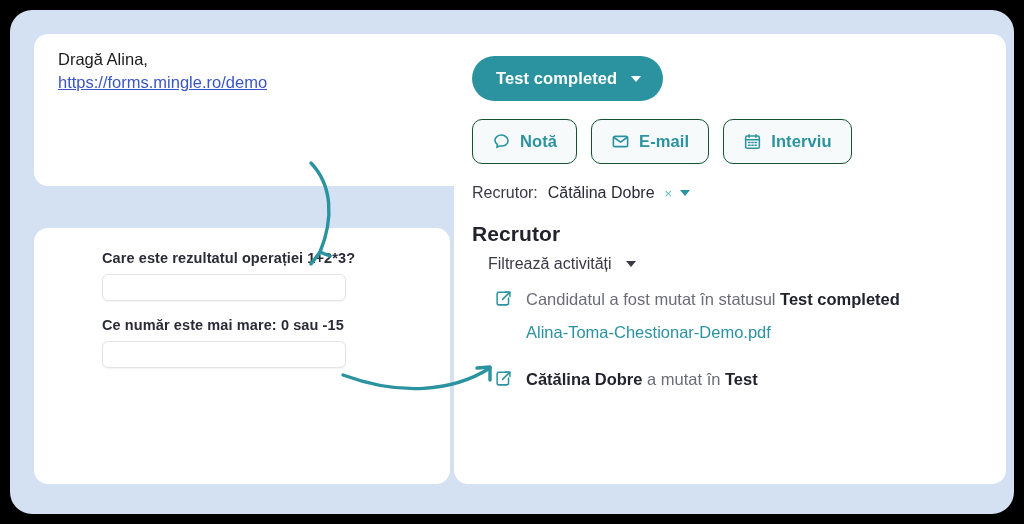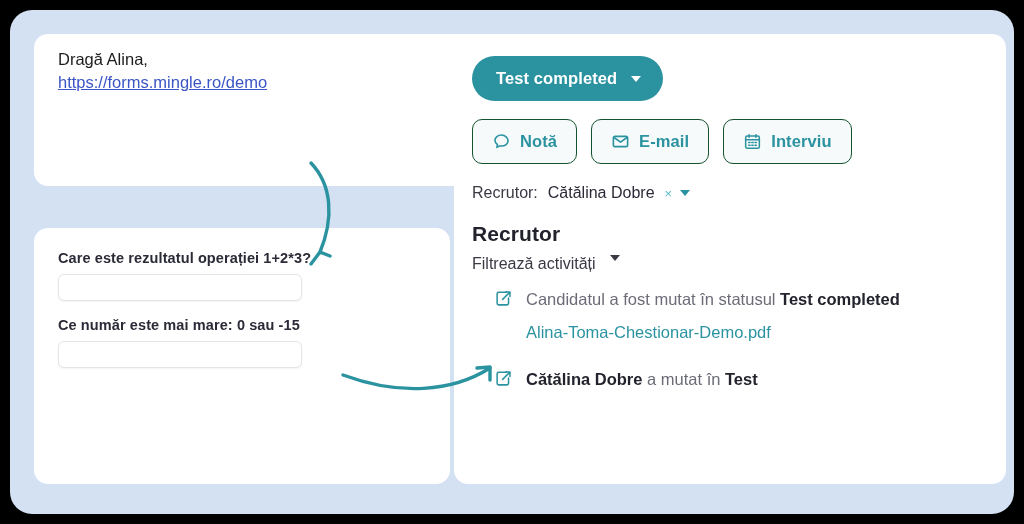--- a/index.html
+++ b/index.html
@@ -84,21 +84,21 @@
     display: inline-block;
     font-size: 16.5px;
     color: #3b56c4;
     text-decoration: underline;
     margin-top: 1px;
     cursor: pointer;
     text-align: center;
   }
 
   
-  .field { margin-bottom: 16px; }
+  .field { margin-bottom: 16px; margin-left: 44px; }
   .field:last-child { margin-bottom: 0; }
   .field-label {
     font-size: 14.5px;
     font-weight: bold;
     color: #2b2b38;
     margin-bottom: 8px;
     letter-spacing: .1px;
   }
   .field-input {
     width: 244px;
@@ -186,25 +186,27 @@
 
   .history-title {
     font-size: 21px;
     font-weight: bold;
     color: #23232e;
     margin-top: 20px;
     letter-spacing: .1px;
   }
   .history-filter {
     display: inline-flex;
+    align-items: center;
     gap: 14px;
     margin-top: 9px;
     font-size: 16px;
     color: #3a3a45;
     cursor: pointer;
+    margin-left: 16px;
   }
   .filter-caret {
     width: 0; height: 0;
     border-left: 5px solid transparent;
     border-right: 5px solid transparent;
     border-top: 6px solid #3a3a45;
   }
 
   .activity-list { margin-top: 14px; }
   .activity-item {

